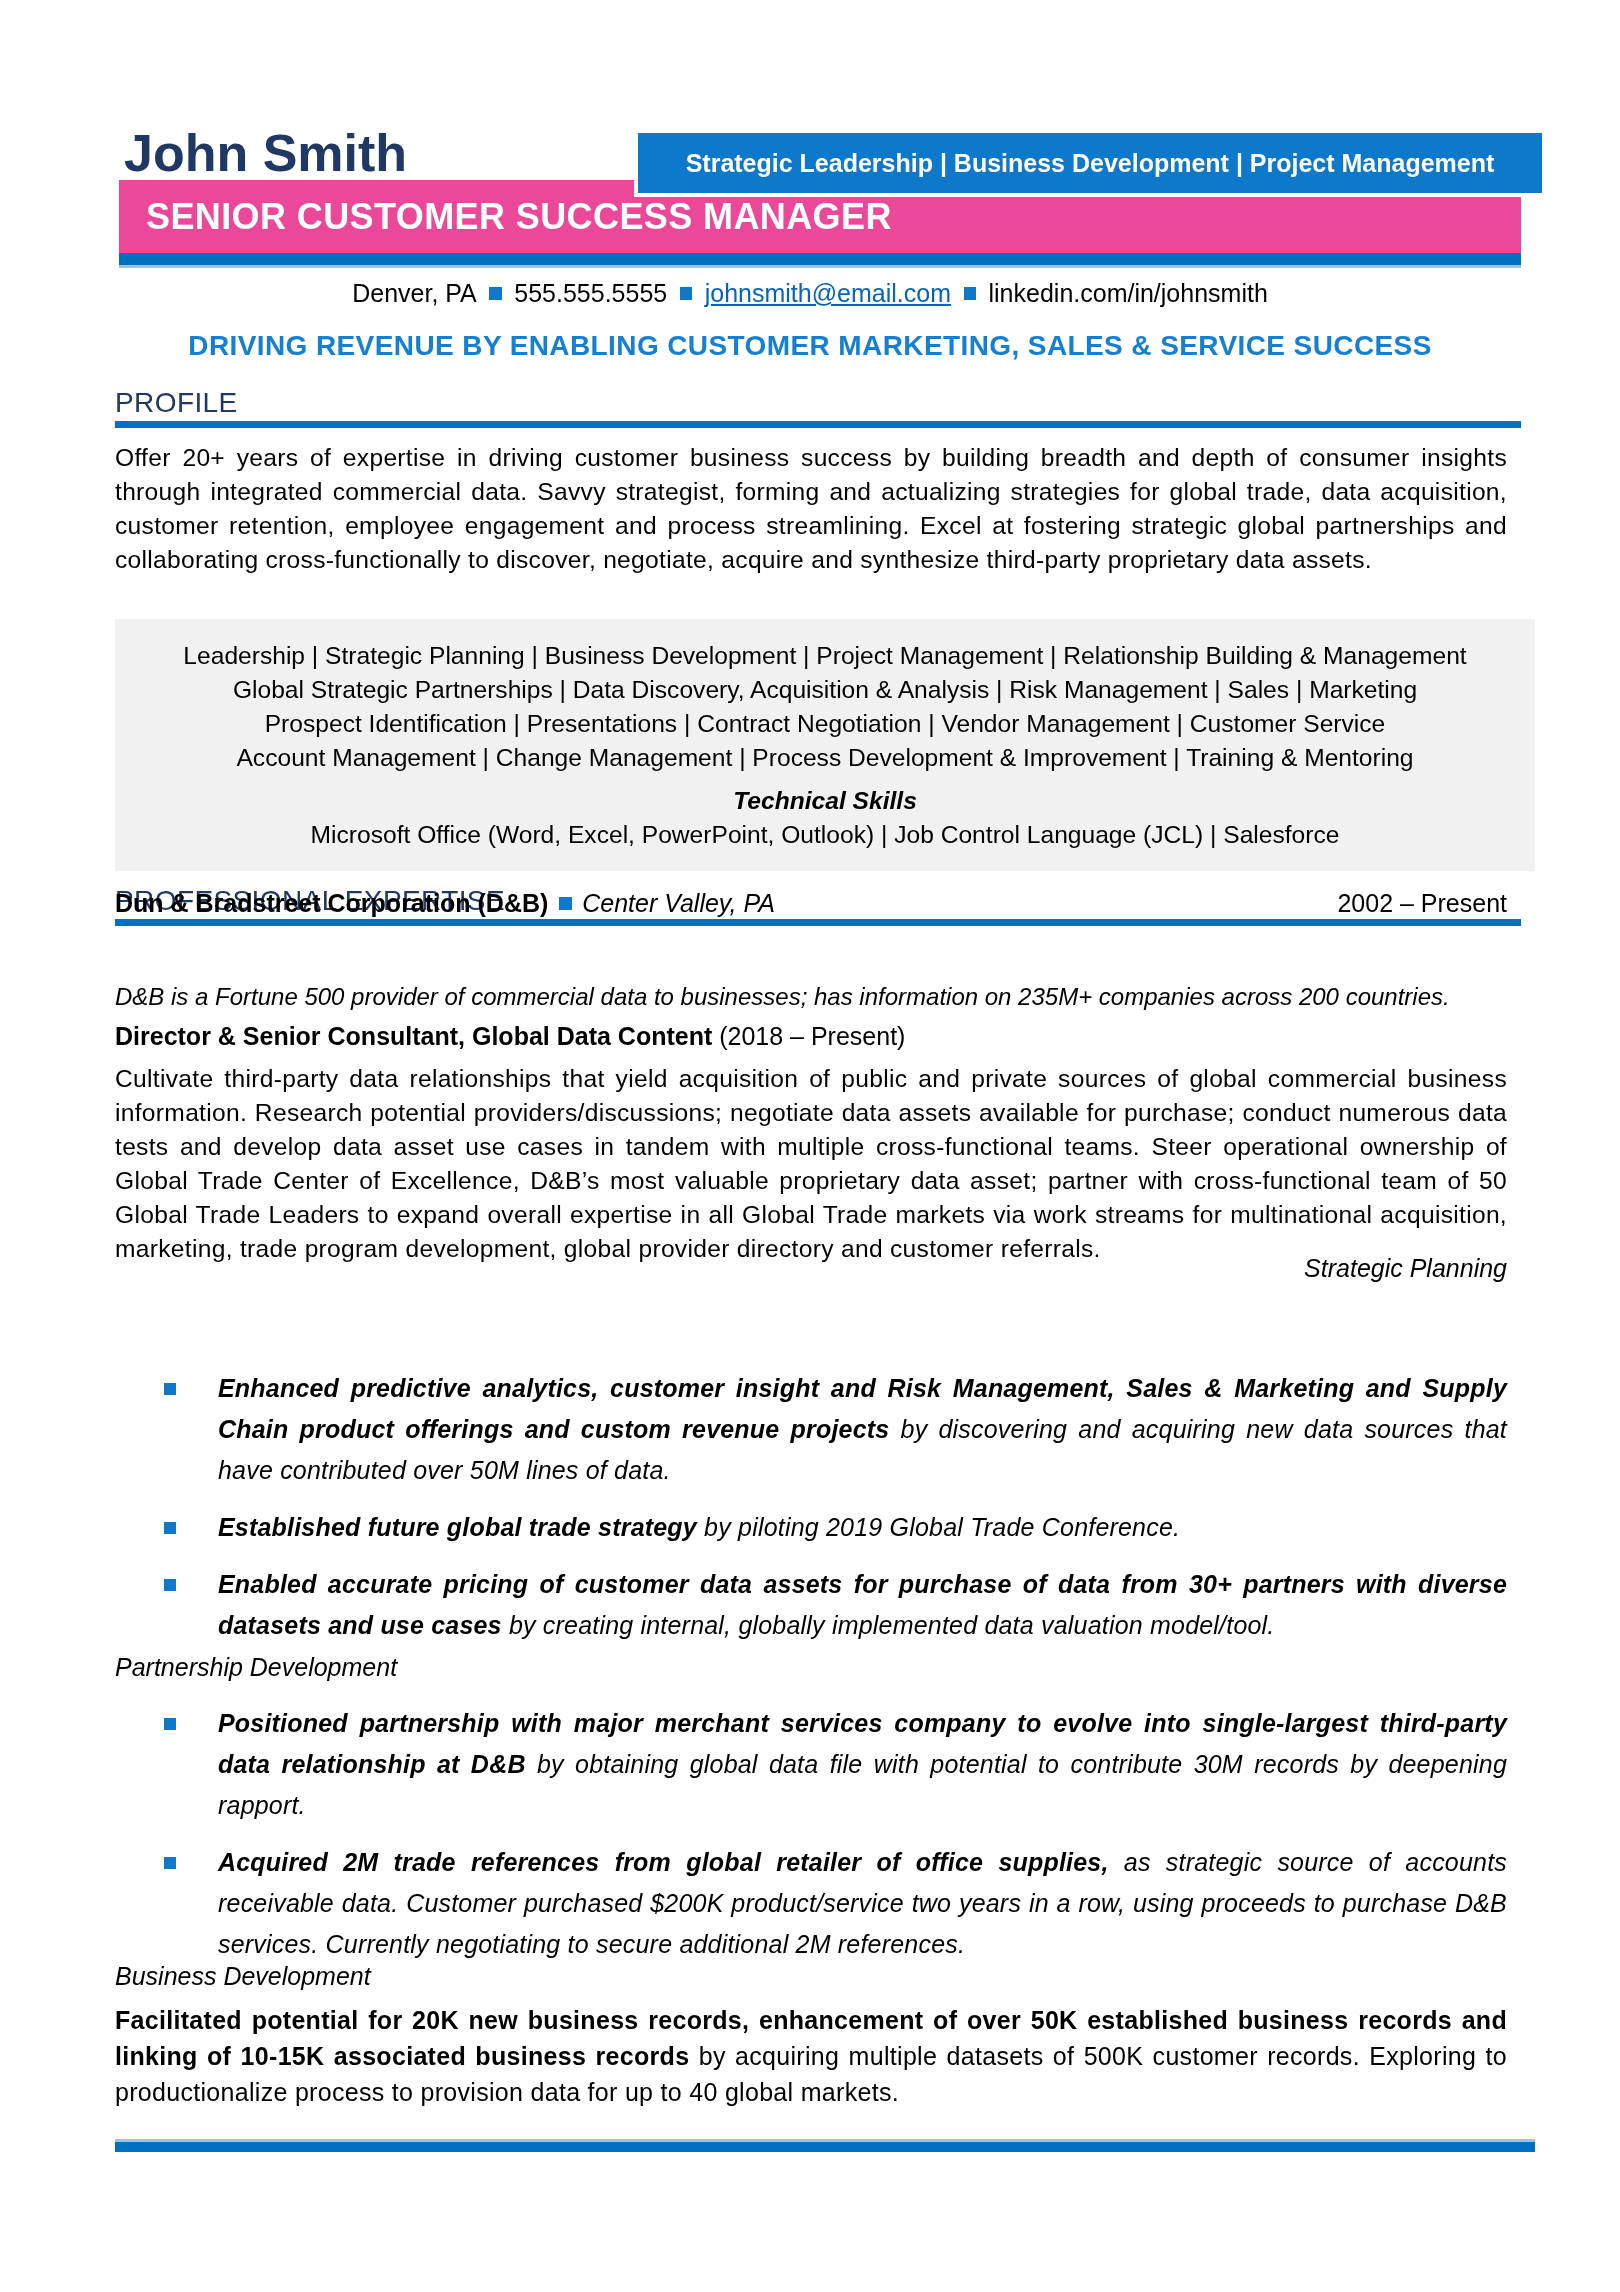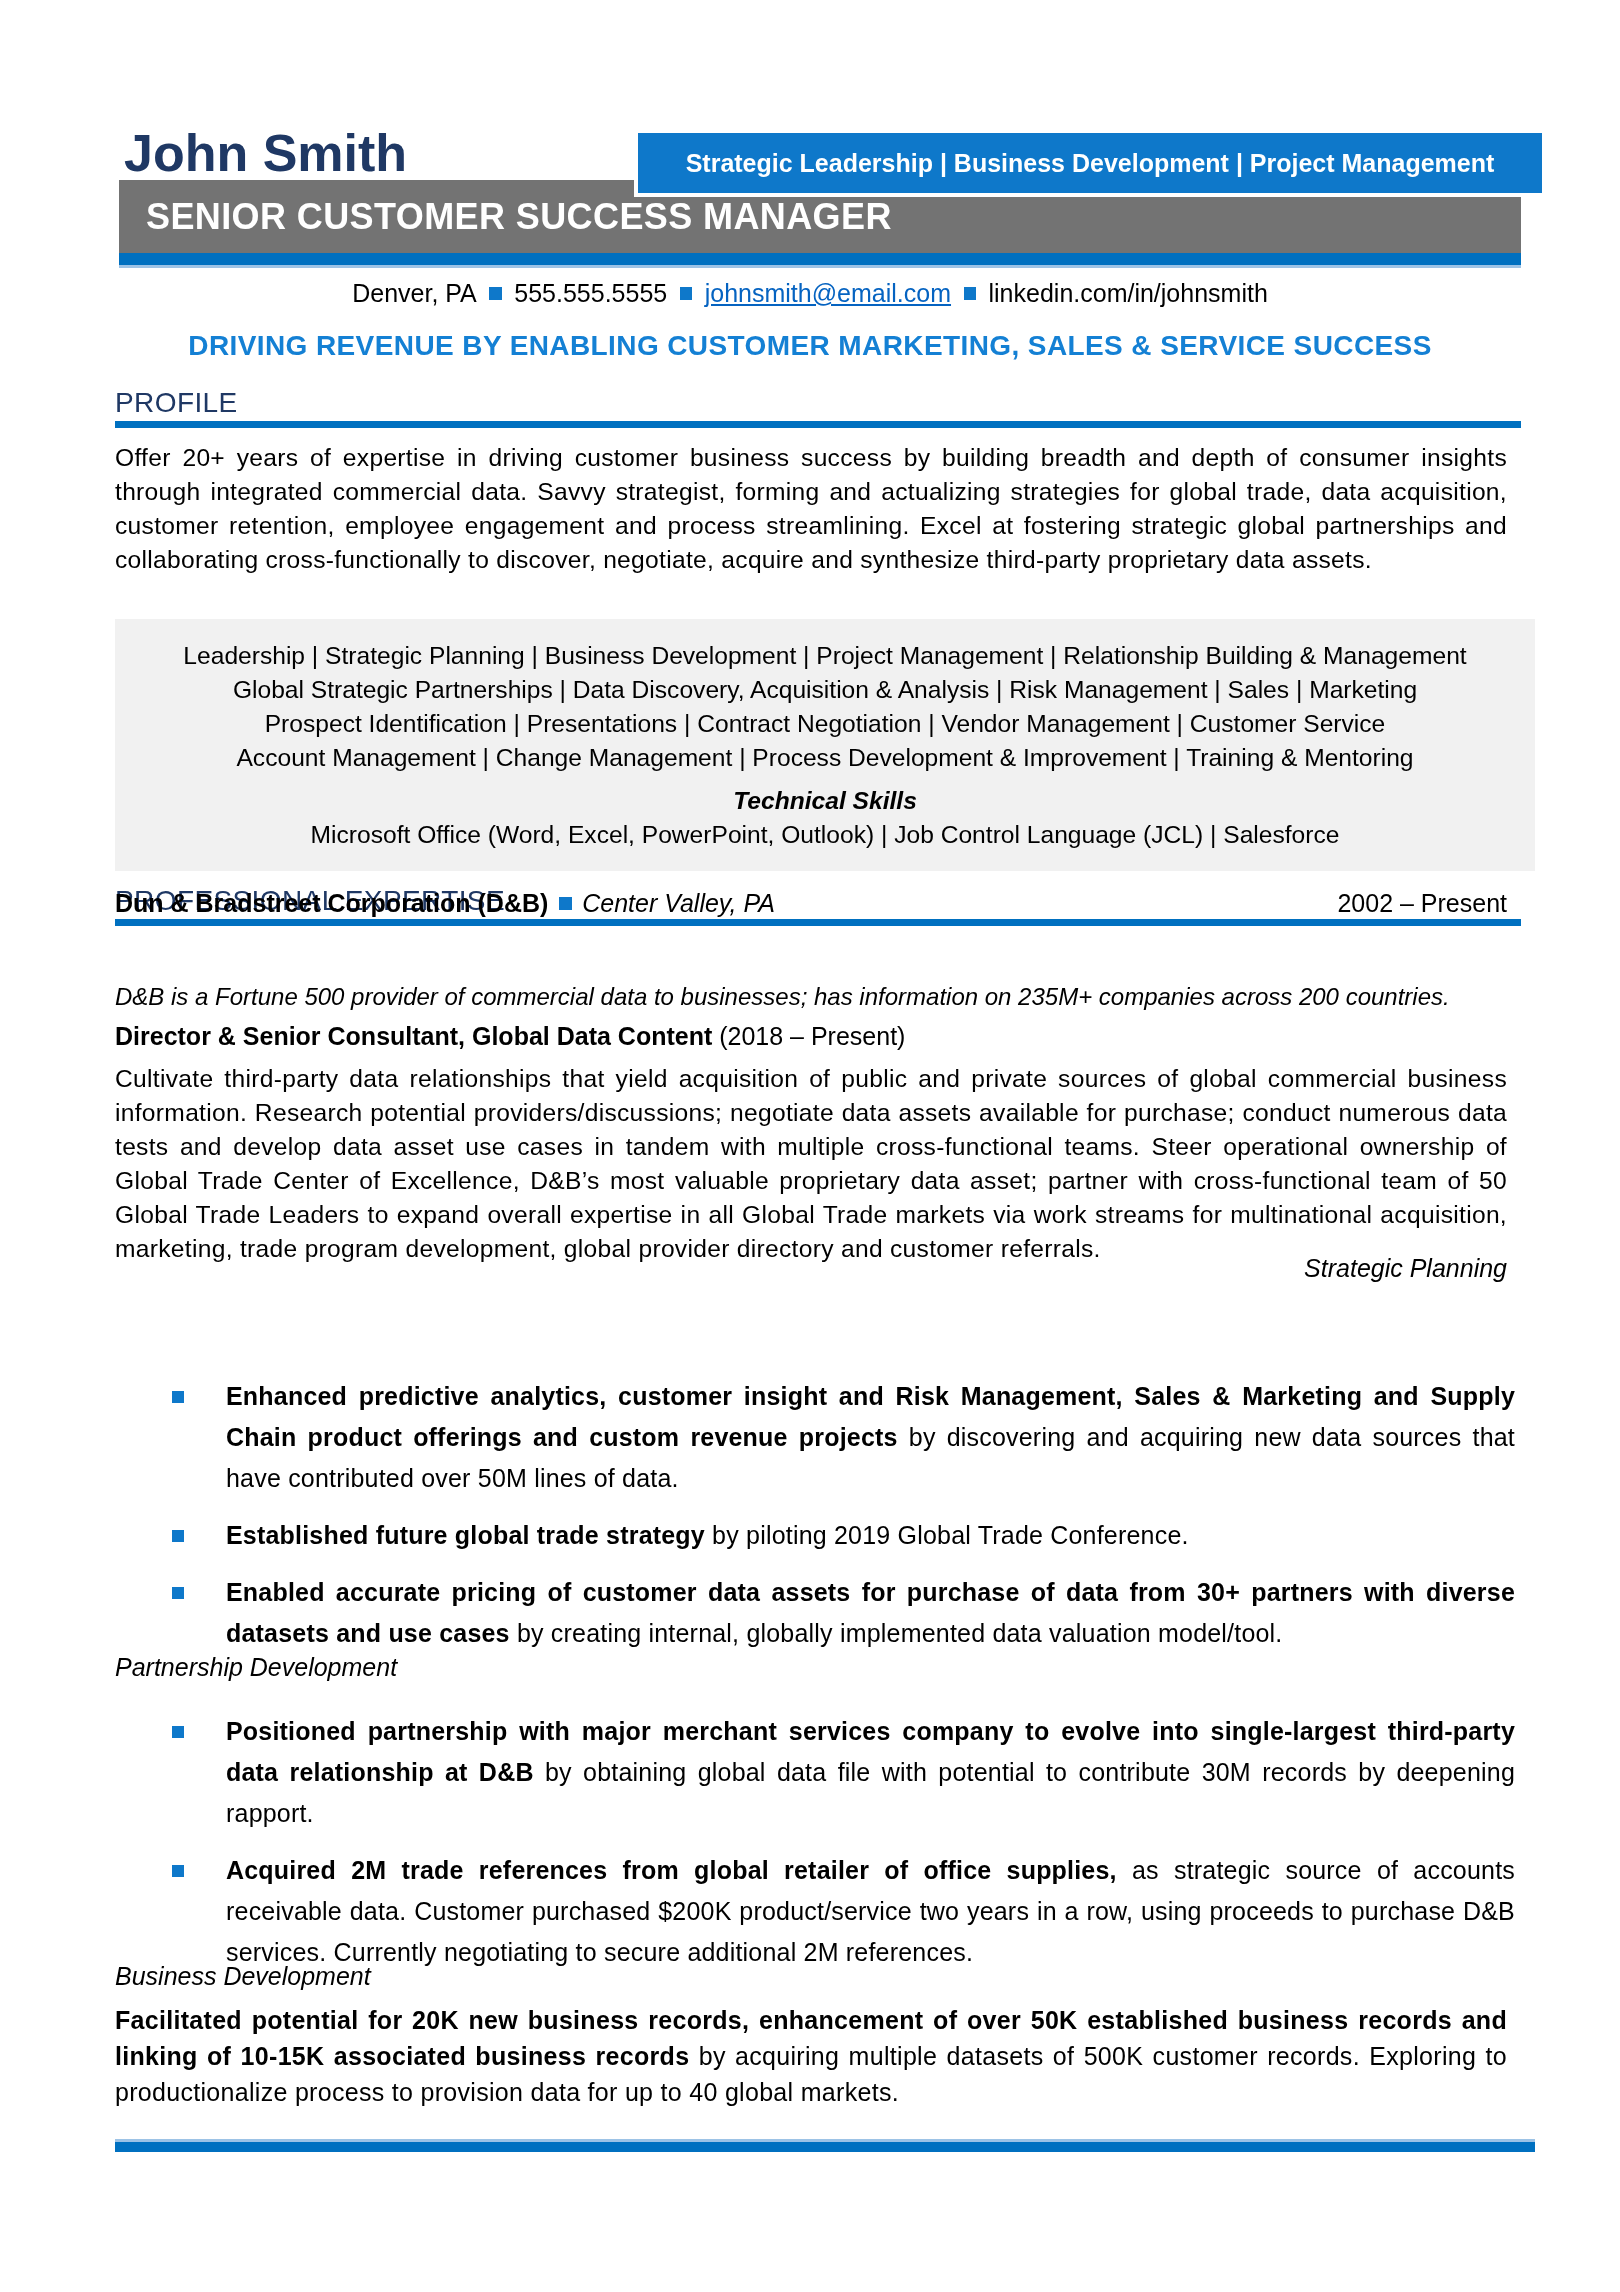--- a/index.html
+++ b/index.html
@@ -13,21 +13,21 @@
     color:#1f3864;line-height:1;white-space:nowrap;
   }
   .badge{
     position:absolute;left:634px;top:133px;width:908px;height:64px;z-index:3;
     background:#0e78ca;color:#fff;display:flex;align-items:center;justify-content:center;
     font-size:25px;font-weight:bold;border-left:4.5px solid #fff;border-bottom:4.5px solid #fff;
     box-sizing:border-box;white-space:nowrap;
   }
   .title-bar{
     position:absolute;left:119px;top:180px;width:1402px;height:73px;z-index:2;
-    background:#737373;color:#fff;display:flex;align-items:center;
+    background:#ec4899;color:#fff;display:flex;align-items:center;
     padding-left:27px;box-sizing:border-box;font-size:36px;font-weight:bold;letter-spacing:0.4px;
     white-space:nowrap;
   }
   .title-underline{
     position:absolute;left:119px;top:253px;width:1402px;height:11.6px;z-index:1;
     background:#0070c0;border-bottom:3.6px solid #9dc3e6;
   }
   .contact{
     position:absolute;left:0;top:278px;width:1620px;text-align:center;
     font-size:25px;line-height:30px;color:#000;
@@ -57,21 +57,21 @@
   .skills-box .tech-head{font-weight:bold;font-style:italic;margin-top:9px;}
   
   .company-row{display:flex;justify-content:space-between;align-items:baseline;font-size:25px;line-height:32px;}
   .company-row .sep{
     display:inline-block;width:12.5px;height:12.5px;background:#0e78ca;
     margin:0 10.7px;vertical-align:middle;position:relative;top:-1.8px;
   }
   .note{font-size:24px;font-style:italic;line-height:30px;}
   .role{font-size:25px;line-height:30px;}
   .group-label{font-size:25px;font-style:italic;line-height:30px;}
-  ul.bullets{list-style:none;margin:8px;padding:0;}
+  ul.bullets{list-style:none;margin:0;padding:0;font-style:italic;}
   ul.bullets li{
     position:relative;padding-left:103px;font-size:25px;line-height:41px;
     text-align:justify;letter-spacing:0.2px;
   }
   ul.bullets li + li{margin-top:16px;}
   ul.bullets .sq{
     position:absolute;left:49px;top:15px;width:11.6px;height:11.6px;background:#0e78ca;
   }
   .bottom-rule{
     position:absolute;left:115px;top:2139px;width:1420px;height:12.5px;

